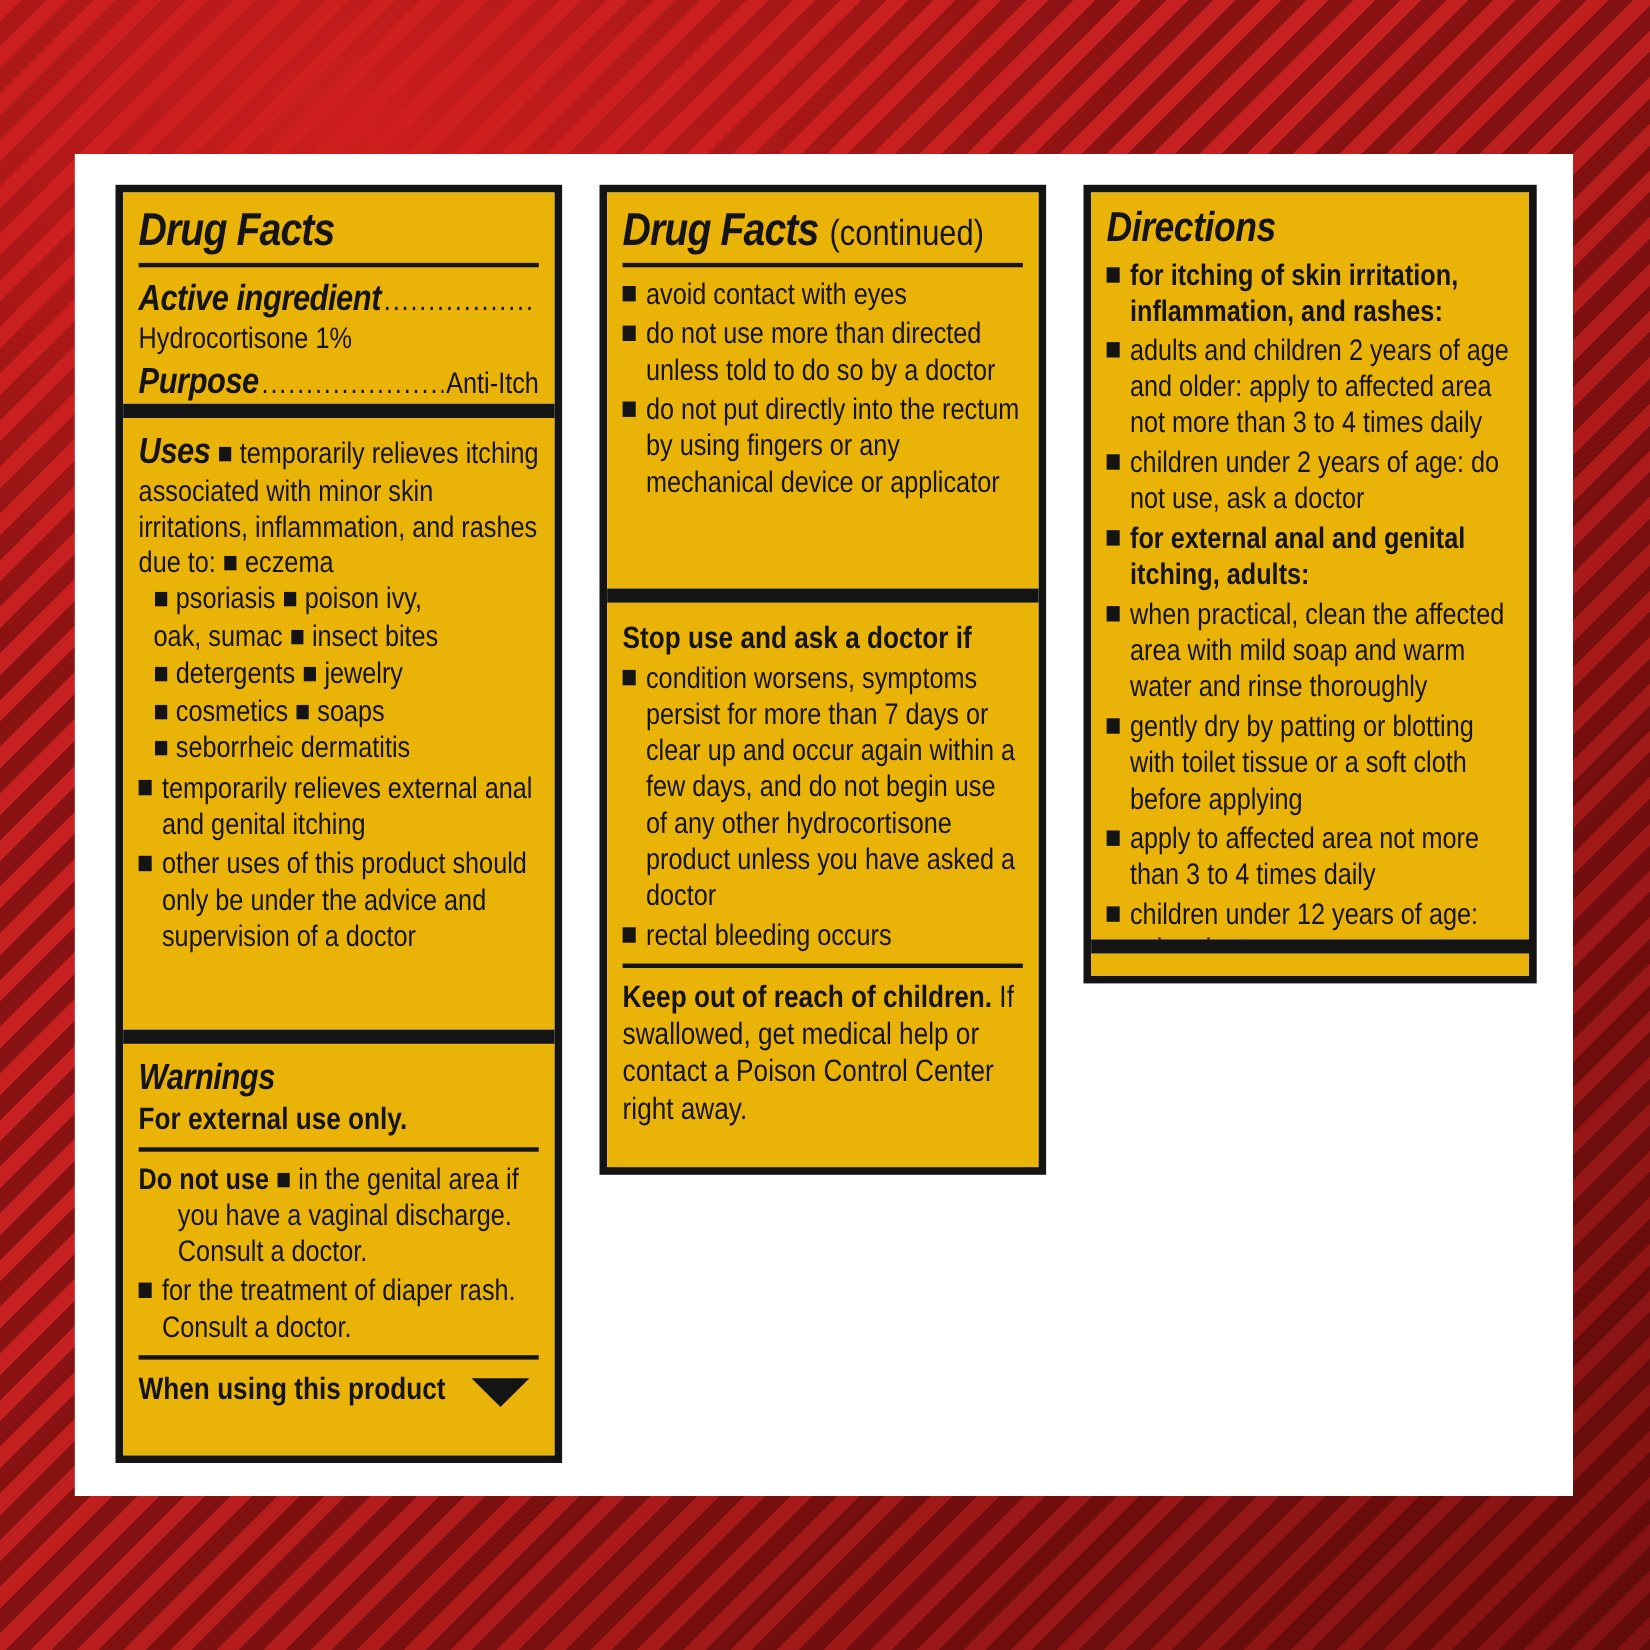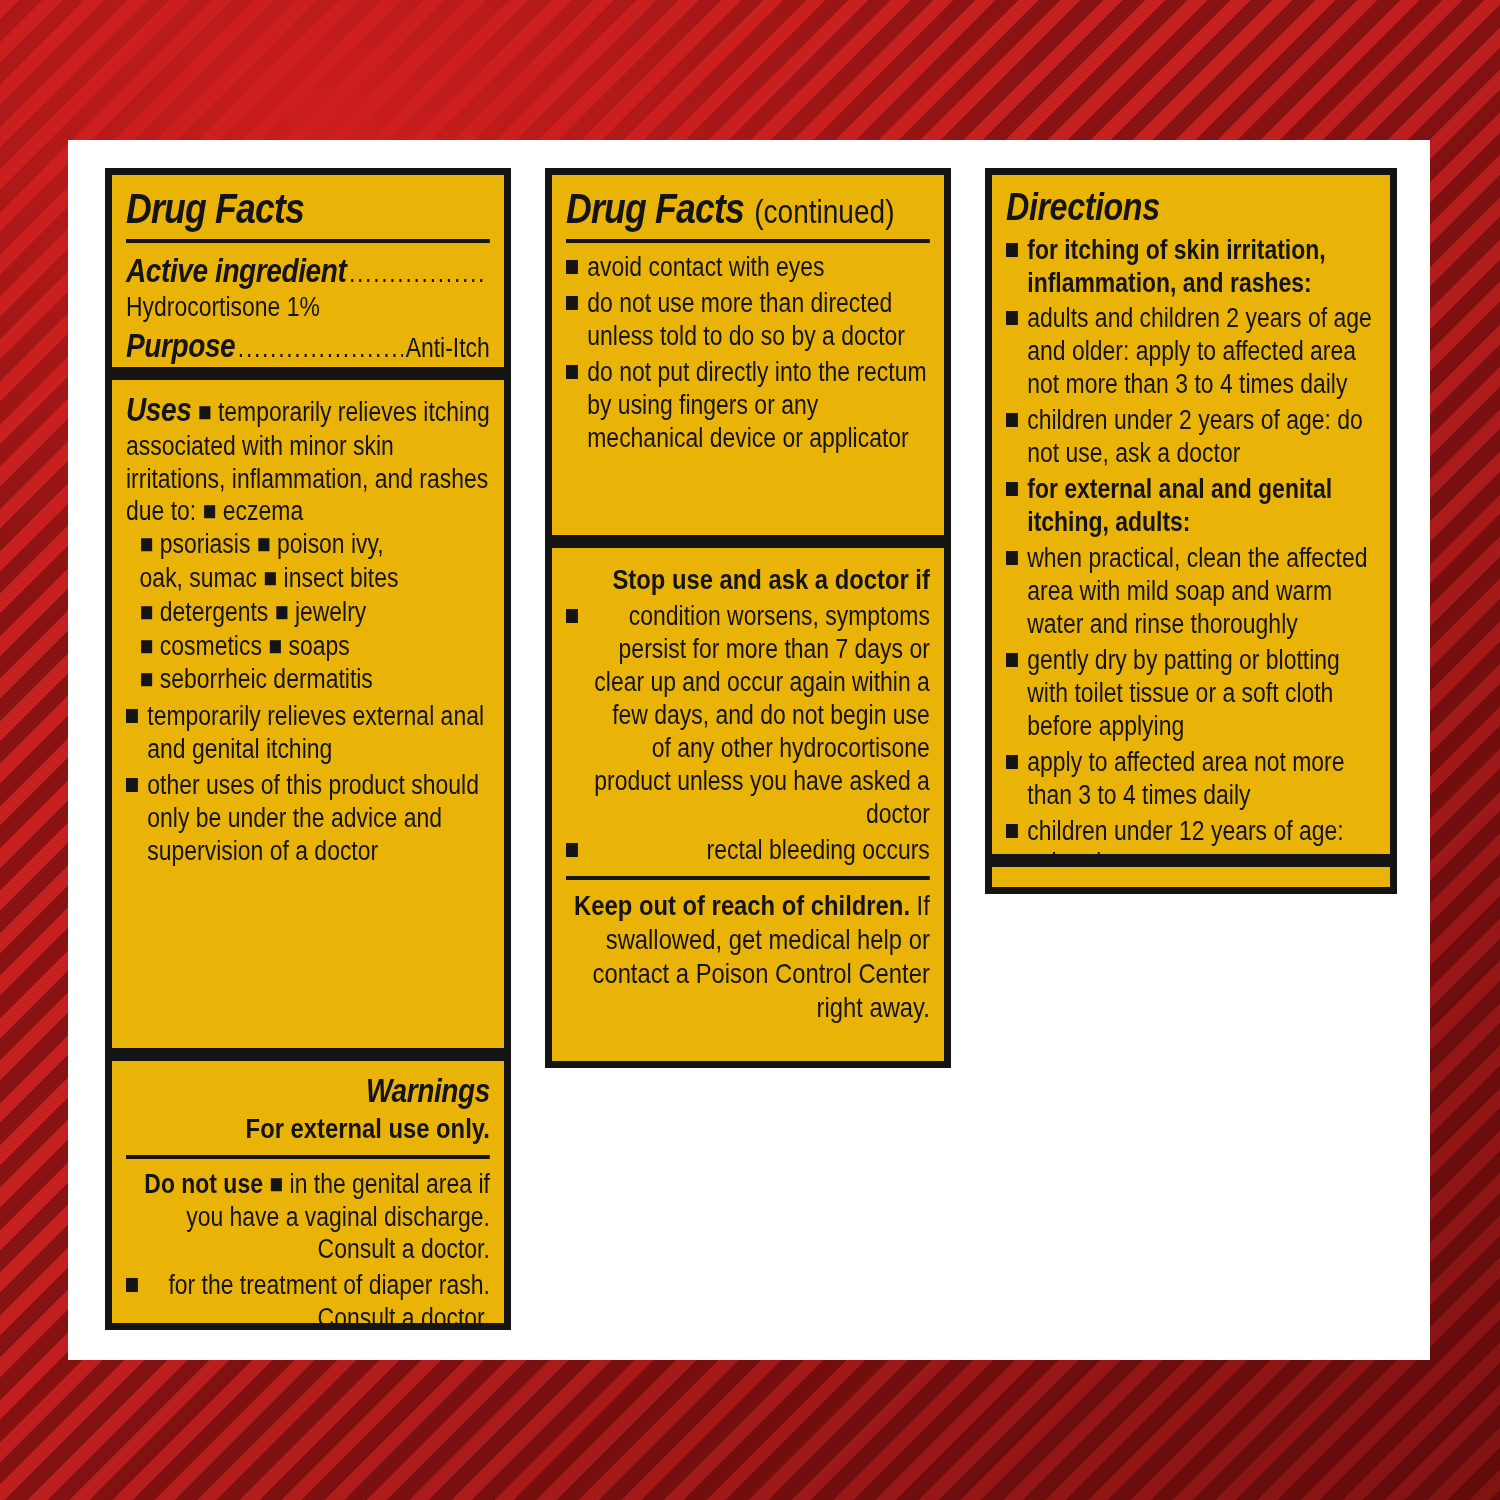--- a/index.html
+++ b/index.html
@@ -18,21 +18,21 @@
     background:#ffffff;
   }
   .panel{
     position:absolute;background:#fff;border:7px solid #141414;
     display:flex;flex-direction:column;
   }
   .panel-left{left:37px;top:28px;width:406px;height:1162px;}
   .panel-mid{left:477px;top:28px;width:406px;height:900px;}
   .panel-right{left:917px;top:28px;width:412px;height:726px;}
   .sec{padding:10px 14px;overflow:hidden;background:#eab308;}
-  .grow{flex:1;text-align:right;}
+  .grow{flex:1;}
   .bar{height:13px;background:#141414;flex:none;}
   
   .squeeze{transform:scaleX(0.85);transform-origin:0 0;width:117.6%;}
   .title{font-size:42px;font-weight:bold;font-style:italic;letter-spacing:-1px;margin:0;line-height:1.15;}
   .title-row{display:flex;align-items:baseline;gap:12px;border-bottom:4px solid #141414;padding-bottom:6px;margin-bottom:8px;}
   .title-suffix{font-size:33px;font-weight:normal;font-style:normal;}
   .h2i{font-size:33px;font-weight:bold;font-style:italic;letter-spacing:-0.5px;line-height:1.2;}
   .body,.p{font-size:27px;line-height:1.22;}
   .boldtxt{font-weight:bold;}
   .subhead{font-size:28px;font-weight:bold;line-height:1.25;}
@@ -66,21 +66,21 @@
           </div>
           <div class="body">Hydrocortisone 1%</div>
           <div class="leader-row">
             <span class="h2i">Purpose</span>
             <span class="dots">........................................................</span>
             <span class="body">Anti-Itch</span>
           </div>
         </div>
       </div>
       <div class="bar"></div>
-      <div class="sec" style="height:668px">
+      <div class="sec" style="height:556px">
         <div class="squeeze">
           <div class="p"><span class="h2i">Uses</span> <span>■ temporarily relieves itching associated with minor skin irritations, inflammation, and rashes due to: ■ eczema</span></div>
           <div class="sub">
             <div>■ psoriasis  ■ poison ivy,</div>
             <div>oak, sumac  ■ insect  bites</div>
             <div>■ detergents  ■ jewelry</div>
             <div>■ cosmetics  ■ soaps</div>
             <div>■ seborrheic dermatitis</div>
           </div>
           <div class="li">

